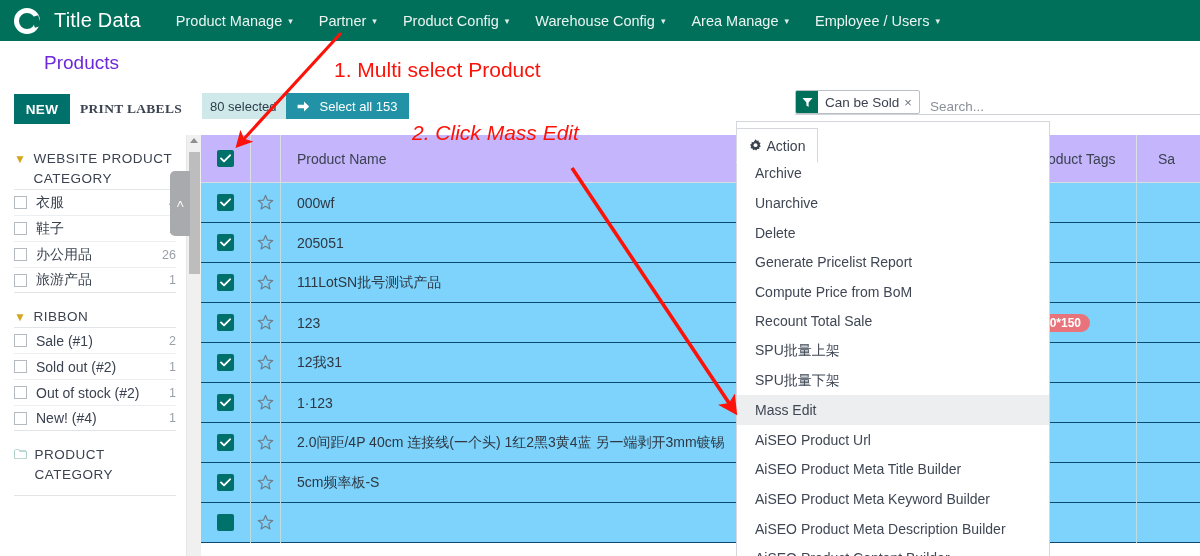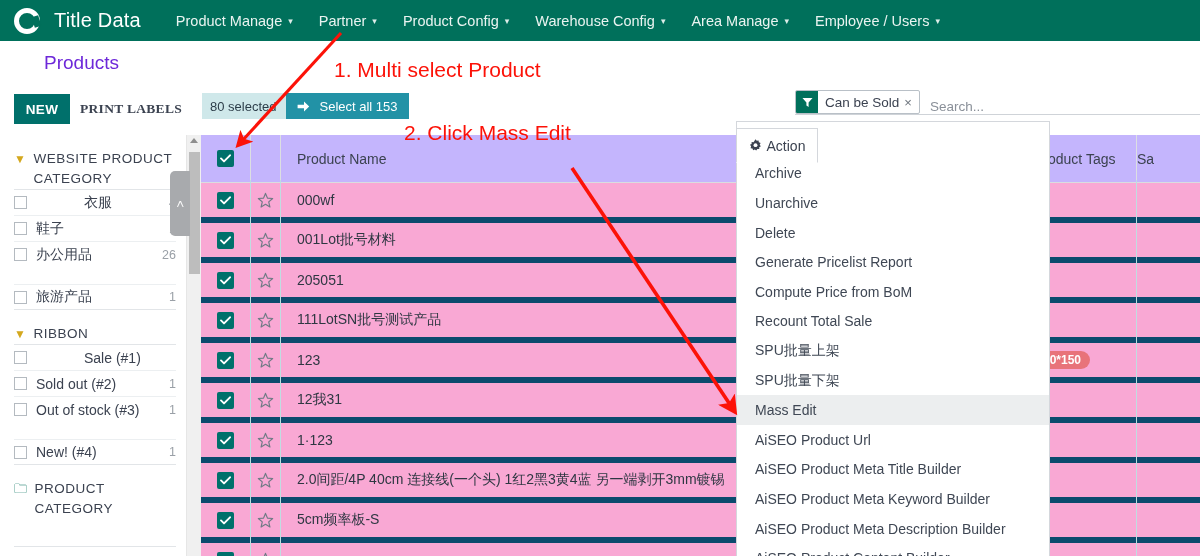--- a/index.html
+++ b/index.html
@@ -113,25 +113,25 @@
   .sb-sec-title {
     display:flex; align-items:flex-start; gap:7px; font-size:13.5px;
     color:#3b4250; letter-spacing:.5px; padding-top:14px; line-height:20px;
   }
   .sb-sec-title .fi { color:#d4a81e; font-size:12px; line-height:20px; }
   .sb-sec-title .fol { color:#00705b; font-size:13px; line-height:20px; }
   .sb-row {
     display:flex; align-items:center; height:26px; border-top:1px solid #eceff1;
     font-size:14px; color:#3b4250; cursor:pointer;
   }
-  .sb-row:first-of-type { border-top:1px solid #e2e5e8;gap:48px; }
+  .sb-row:first-of-type { border-top:1px solid #e2e5e8; }
   .sb-cb { width:13px; height:13px; border:1px solid #b4bac0; background:#fff; margin-right:9px; flex:none;}
   .sb-lbl { flex:1; white-space:nowrap; }
   .sb-cnt { color:#9aa0a7; font-size:12.5px; }
-  .sb-underline { border-bottom:1px solid #e2e5e8;margin-top:17px; }
+  .sb-underline { border-bottom:1px solid #e2e5e8; }
 
   .sb-handle {
     position:absolute; left:170px; top:171px; width:20px; height:65px;
     background:#a8aaad; border-radius:5px 0 0 5px; z-index:12;
     display:flex; align-items:center; justify-content:center;
     color:#fafafa; font-size:12px; cursor:pointer;
   }
   .sb-handle span { transform:rotate(90deg); display:block; }
 
   
@@ -143,41 +143,41 @@
     border-left:4px solid transparent;border-right:4px solid transparent;border-bottom:5px solid #8e8e8e;}
   .vscroll .thumb { position:absolute; top:17px; left:2px; width:11px; height:122px; background:#bdbdbd; }
 
   
   .table { position:absolute; left:201px; top:135px; width:999px; height:421px; background:#fff; overflow:hidden; }
   .thead { height:48px; background:#c4b5fd; border-bottom:1px solid #d9dde0; display:flex; align-items:center; }
   .th-cb { width:49px; display:flex; align-items:center; justify-content:center; flex:none; }
   .th-star { width:30px; flex:none; border-left:1px solid #dcdfe2; height:48px;}
   .th-name { flex:1; padding-left:16px; font-size:14px; color:#3b4250; border-left:1px solid #dcdfe2; height:48px; display:flex; align-items:center;}
   .th-tags { width:113px; flex:none; padding-left:10px; font-size:14px; color:#3b4250; border-left:1px solid #dcdfe2; height:48px; display:flex; align-items:center;}
-  .th-sa { width:64px; flex:none; padding-left:0; font-size:14px; color:#3b4250; border-left:1px solid #dcdfe2; height:48px; display:flex; align-items:center;}
-
-  .trow { height:40px; display:flex; align-items:center; background:#f9a8d4; border-bottom:6px solid #0c4a6e;text-align:right; }
+  .th-sa { width:64px; flex:none; padding-left:21px; font-size:14px; color:#3b4250; border-left:1px solid #dcdfe2; height:48px; display:flex; align-items:center;}
+
+  .trow { height:40px; display:flex; align-items:center; background:#7dd3fc; border-bottom:1px solid #0c4a6e;text-align:right; }
   .td-cb { width:49px; display:flex; align-items:center; justify-content:center; flex:none; }
   .td-star { width:30px; flex:none; display:flex; align-items:center; justify-content:center; border-left:1px solid #bfdde1; height:40px;}
   .td-name { flex:1; padding-left:16px; font-size:14px; color:#2e3742; border-left:1px solid #bfdde1; height:40px; display:flex; align-items:center; overflow:hidden; white-space:nowrap;}
   .td-tags { width:113px; flex:none; padding-left:10px; border-left:1px solid #bfdde1; height:40px; display:flex; align-items:center;}
   .td-sa { width:64px; flex:none; border-left:1px solid #bfdde1; height:40px;}
   .tag-pill { background:#e8737a; color:#fff; font-size:12px; font-weight:700; border-radius:10px; padding:2px 9px; white-space:nowrap;}
 
   .cb {
     width:17px; height:17px; background:#00706b; border-radius:2px;
     display:flex; align-items:center; justify-content:center; cursor:pointer;
   }
   .cb svg { display:block; }
   .star { width:17px; height:17px; cursor:pointer; }
 
   
   .anno { position:absolute; color:#fc1208; font-size:21px; white-space:nowrap; z-index:60;margin-left:12px; }
   .anno1 { left:322px; top:58px; }
-  .anno2 { left:392px; top:121px; }
+  .anno2 { left:400px; top:121px;font-style:italic; }
   .arrows { position:absolute; left:0; top:0; width:1200px; height:556px; z-index:59; pointer-events:none; }
 </style>
 </head>
 <body>
 
 <div id="app">
 
   <div class="navbar">
     <div class="logo-wrap">
         <div class="logo-o"></div>
@@ -342,21 +342,21 @@
         <span class="sb-lbl">Sale (#1)</span>
         <span class="sb-cnt">2</span>
       </div>
       <div class="sb-row">
         <span class="sb-cb"></span>
         <span class="sb-lbl">Sold out (#2)</span>
         <span class="sb-cnt">1</span>
       </div>
       <div class="sb-row">
         <span class="sb-cb"></span>
-        <span class="sb-lbl">Out of stock (#3)</span>
+        <span class="sb-lbl">Out of stock (#2)</span>
         <span class="sb-cnt">1</span>
       </div>
       <div class="sb-row sb-underline">
         <span class="sb-cb"></span>
         <span class="sb-lbl">New! (#4)</span>
         <span class="sb-cnt">1</span>
       </div>
     </div>
 
     <div class="sb-sec-title">
@@ -397,37 +397,20 @@
                 <path d="M1 4.4 L4 7.4 L10 1.3" fill="none" stroke="#ffffff" stroke-width="1.9" stroke-linecap="round" stroke-linejoin="round"></path>
               </svg>
             </span>
           </div>
           <div class="td-star">
             <svg class="star" viewBox="0 0 18 17">
               <path d="M9 1 L11.1 6 L16.6 6.4 L12.4 10 L13.7 15.4 L9 12.5 L4.3 15.4 L5.6 10 L1.4 6.4 L6.9 6 Z" fill="none" stroke="#6f7a85" stroke-width="1.25" stroke-linejoin="round"></path>
             </svg>
           </div>
           <div class="td-name">000wf</div>
-          <div class="td-tags"></div>
-          <div class="td-sa"></div>
-        </div>
-        <div class="trow">
-          <div class="td-cb">
-            <span class="cb">
-              <svg width="11" height="9" viewBox="0 0 11 9">
-                <path d="M1 4.4 L4 7.4 L10 1.3" fill="none" stroke="#ffffff" stroke-width="1.9" stroke-linecap="round" stroke-linejoin="round"></path>
-              </svg>
-            </span>
-          </div>
-          <div class="td-star">
-            <svg class="star" viewBox="0 0 18 17">
-              <path d="M9 1 L11.1 6 L16.6 6.4 L12.4 10 L13.7 15.4 L9 12.5 L4.3 15.4 L5.6 10 L1.4 6.4 L6.9 6 Z" fill="none" stroke="#6f7a85" stroke-width="1.25" stroke-linejoin="round"></path>
-            </svg>
-          </div>
-          <div class="td-name">001Lot批号材料</div>
           <div class="td-tags"></div>
           <div class="td-sa"></div>
         </div>
         <div class="trow">
           <div class="td-cb">
             <span class="cb">
               <svg width="11" height="9" viewBox="0 0 11 9">
                 <path d="M1 4.4 L4 7.4 L10 1.3" fill="none" stroke="#ffffff" stroke-width="1.9" stroke-linecap="round" stroke-linejoin="round"></path>
               </svg>
             </span>

